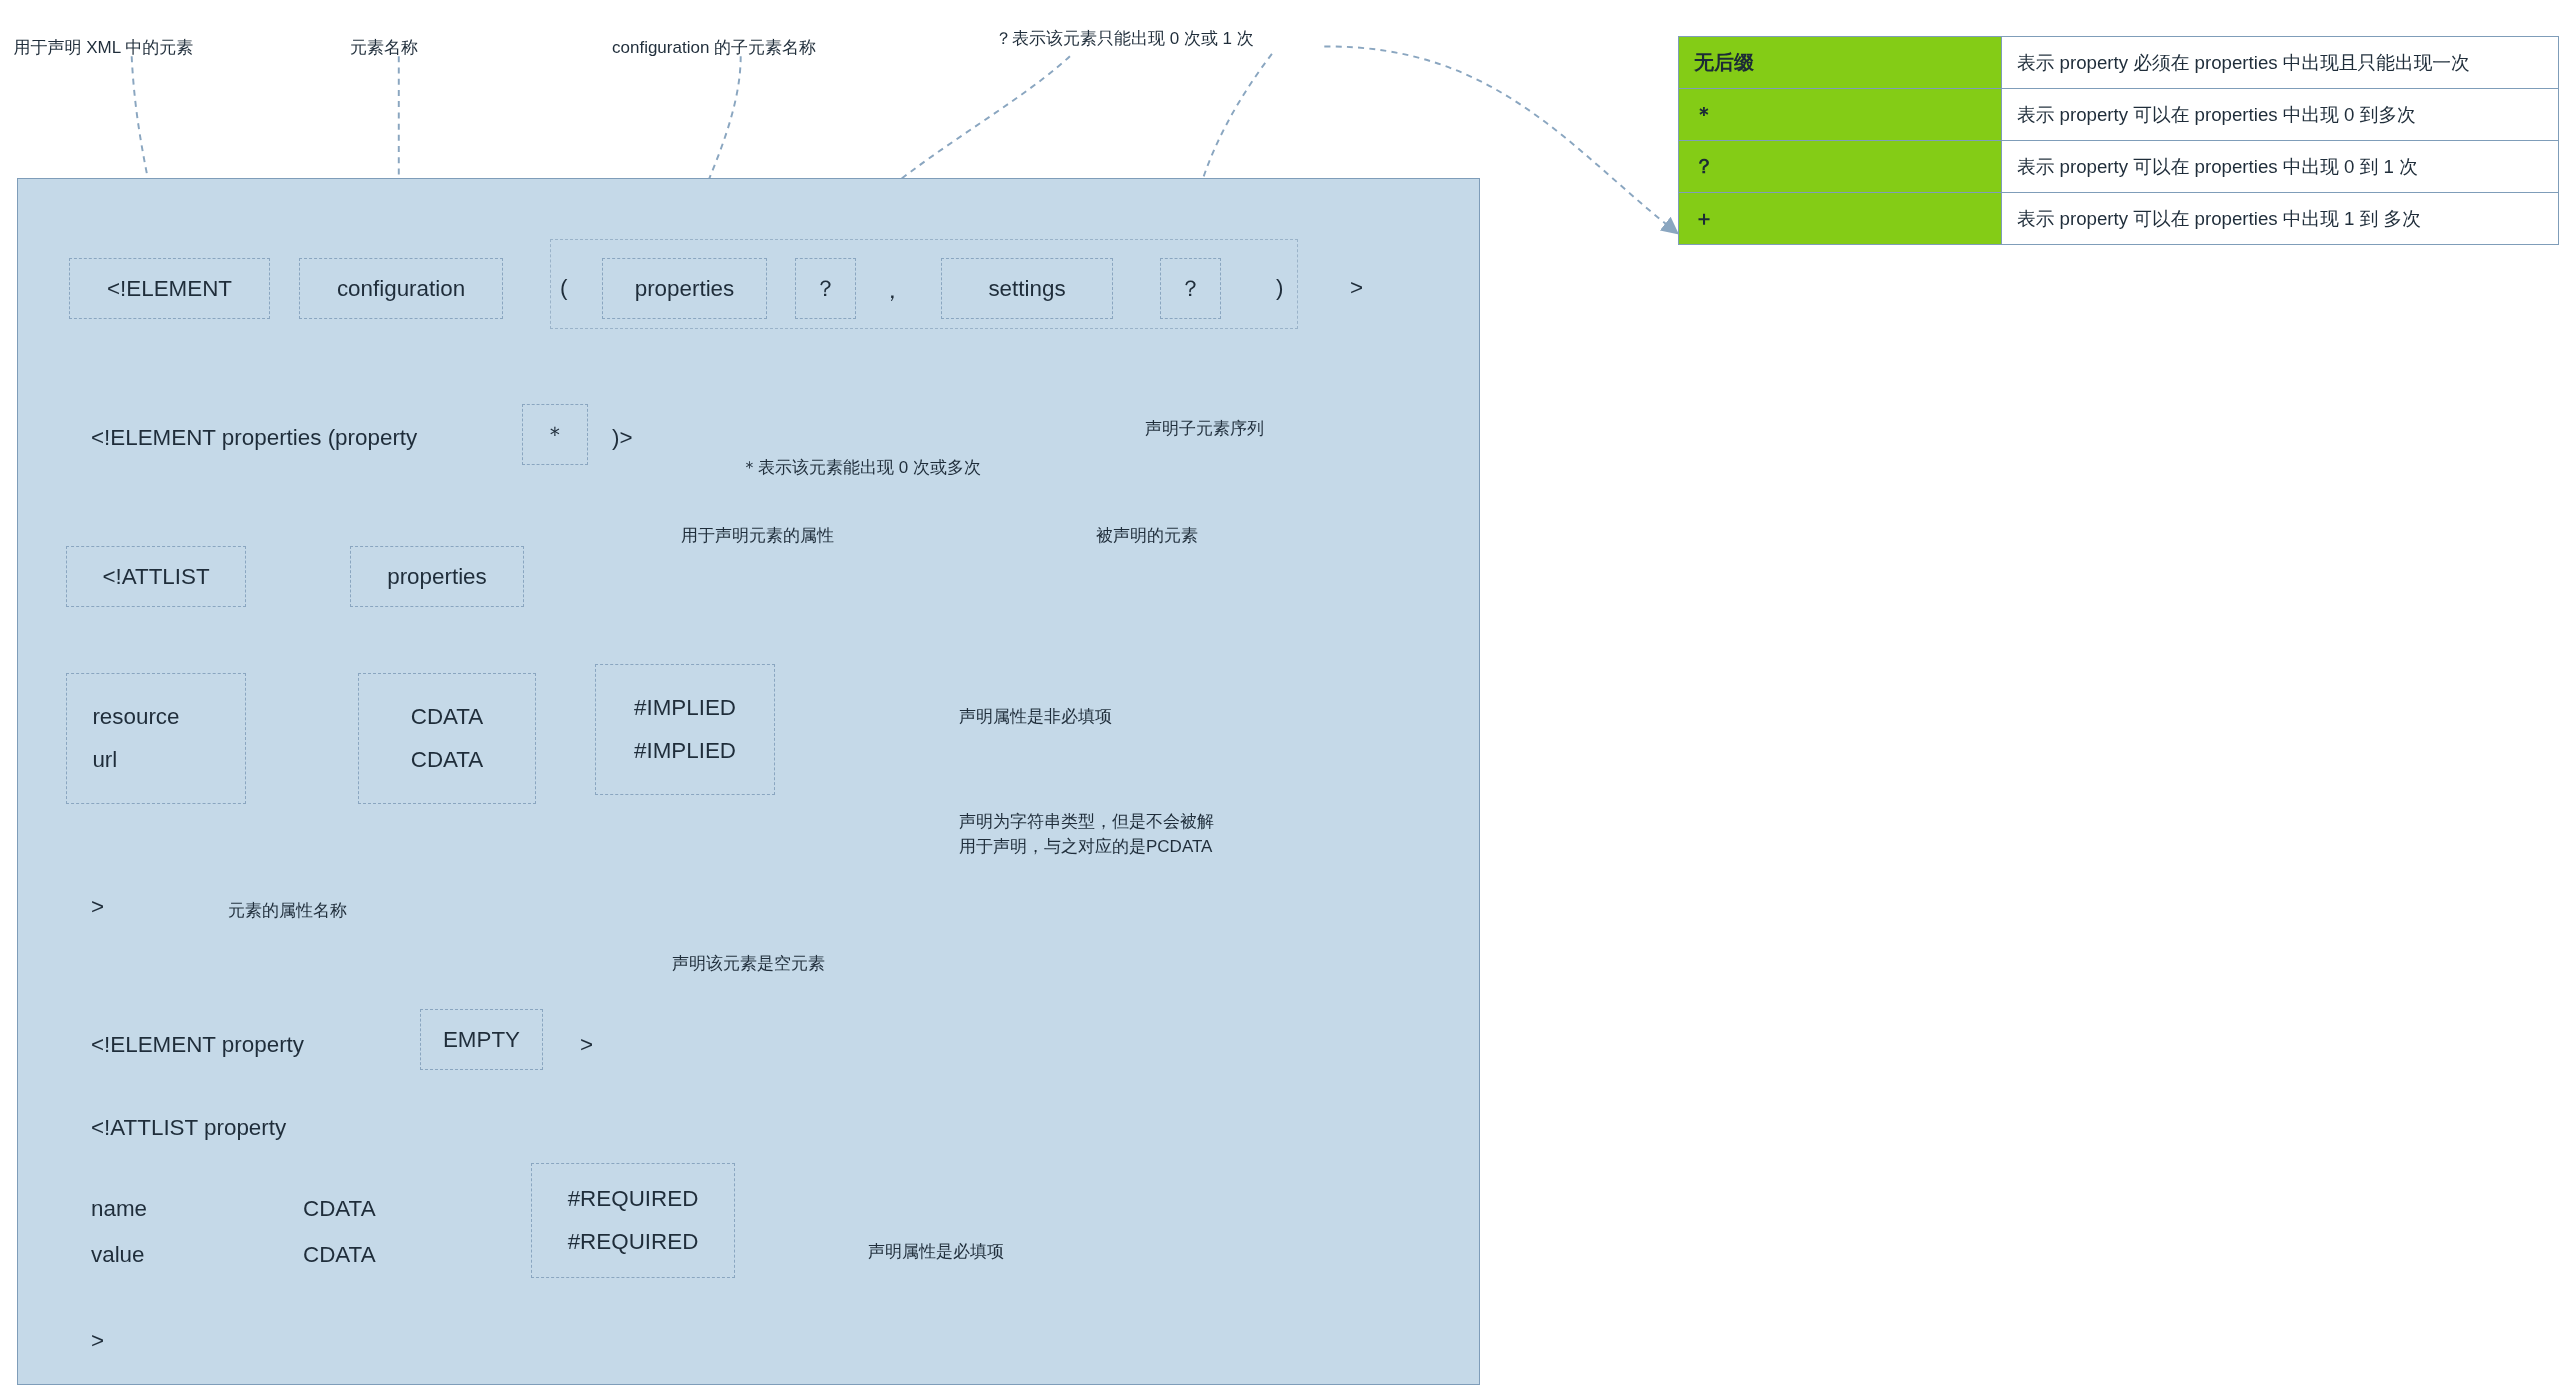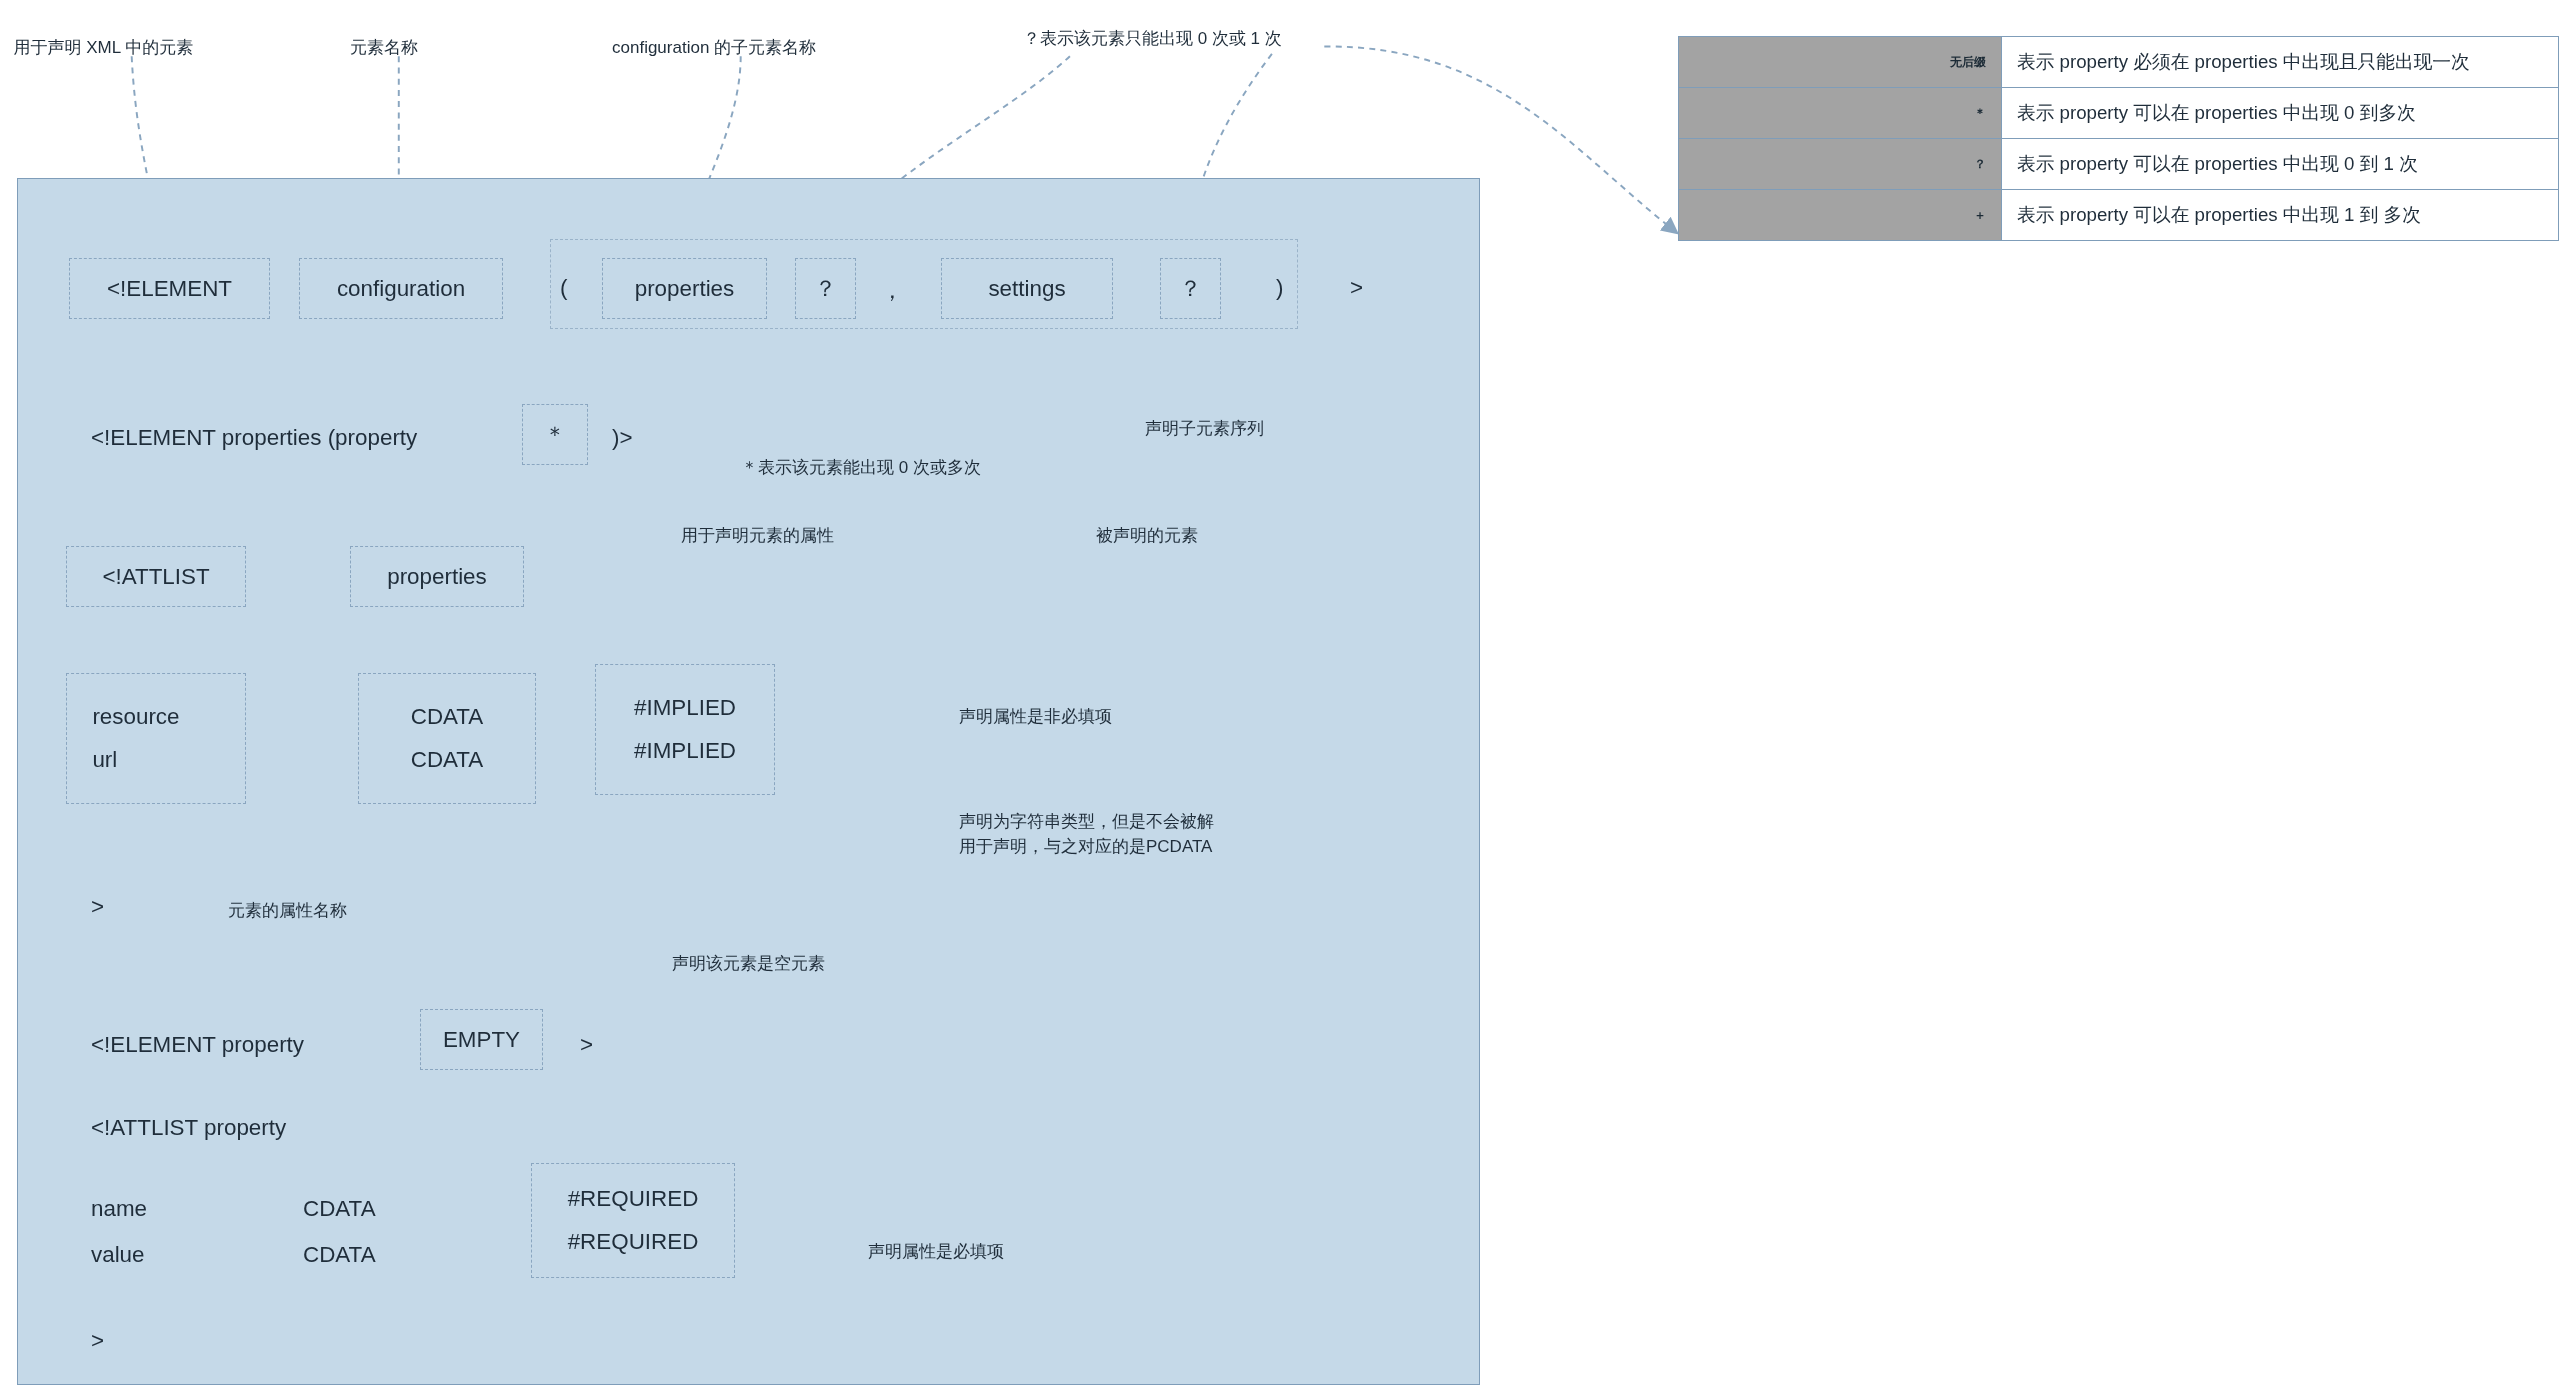--- a/index.html
+++ b/index.html
@@ -63,24 +63,24 @@
     border-collapse: collapse;
     font-size: 18.7px;
   }
   #table td {
     border: 1.5px solid #7f9db9;
     padding: 12px 15px;
     vertical-align: middle;
   }
   #table td.key {
     width: 292px;
-    background: #a3a3a3;
-    text-align: right;
+    background: #84cc16;
+    text-align: left;
     font-weight: bold;
-    font-size: 12px;
+    font-size: 20px;
   }
   #table td.val {
     background: #ffffff;
     color: #1f2d3a;
   }
 
   svg.overlay {
     position: absolute;
     left: 0; top: 0;
     width: 2576px;
@@ -129,21 +129,21 @@
 
       <path d="M650,1330 C700,1290 780,1285 880,1285"></path>
 
       <path d="M990,1620 C1080,1620 1130,1615 1200,1612"></path>
     </g>
   </svg>
 
   <div class="abs annot" style="left:13.5px; top:36px;">用于声明 XML 中的元素</div>
   <div class="abs annot" style="left:350px; top:36px;">元素名称</div>
   <div class="abs annot" style="left:612px; top:36px;">configuration 的子元素名称</div>
-  <div class="abs annot" style="left:995px; top:27px;margin-left:28px;">？表示该元素只能出现 0 次或 1 次</div>
+  <div class="abs annot" style="left:995px; top:27px;">？表示该元素只能出现 0 次或 1 次</div>
 
   <div class="abs" id="panel"></div>
 
   <div class="abs dbox grouper" style="left:550px; top:239px; width:748px; height:90px;"></div>
 
   <div class="abs dbox" style="left:69px; top:258px; width:201px; height:61px;">
     <span>&lt;!ELEMENT</span>
   </div>
 
   <div class="abs dbox" style="left:299px; top:258px; width:204px; height:61px;">

